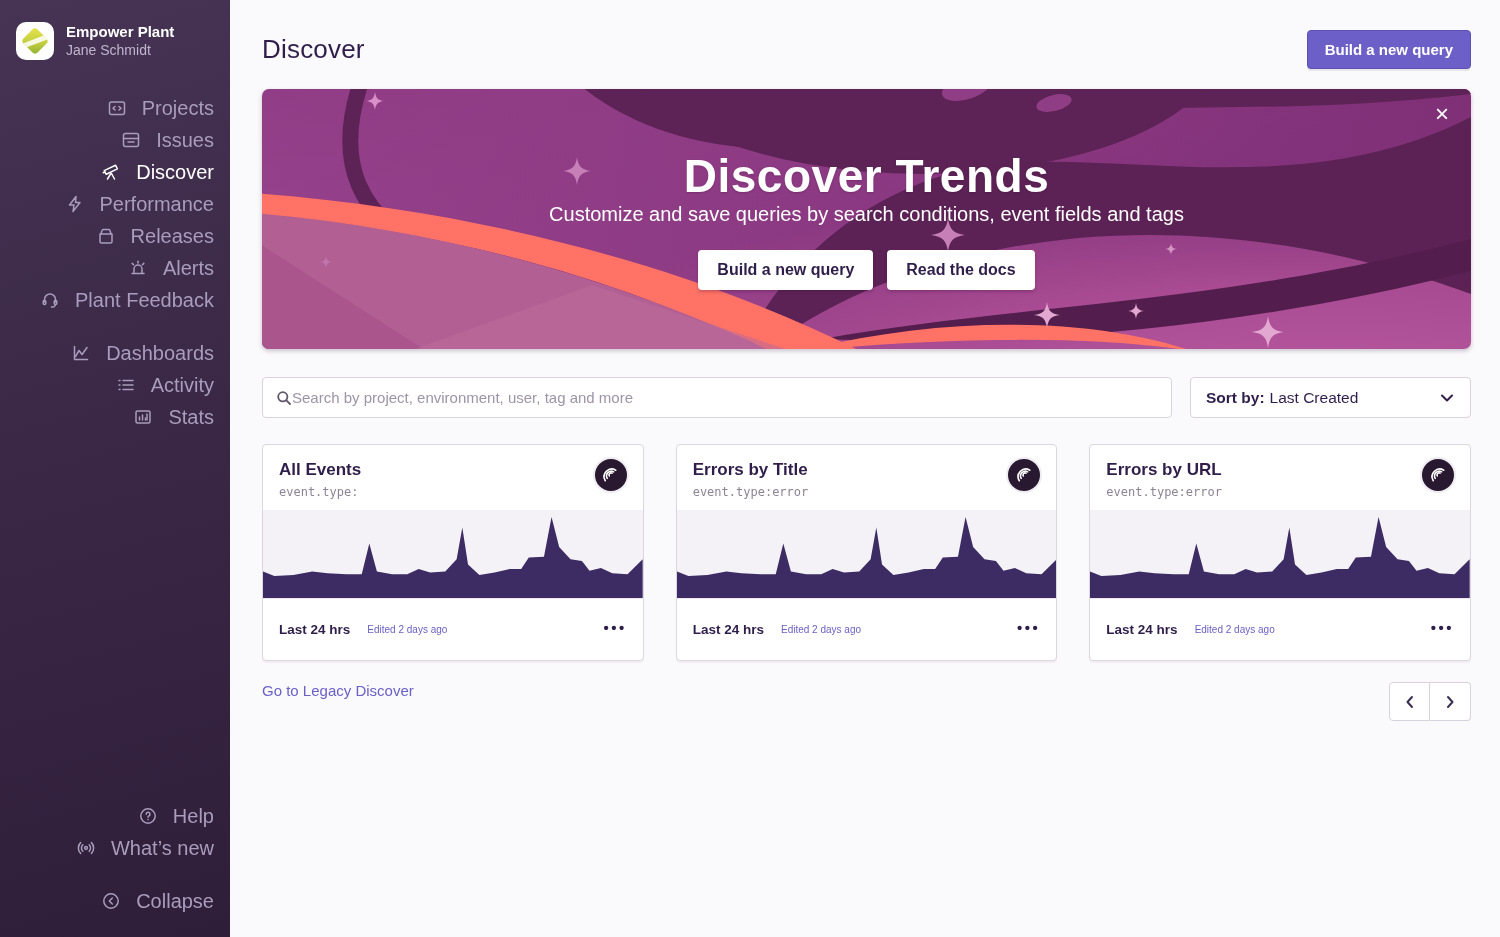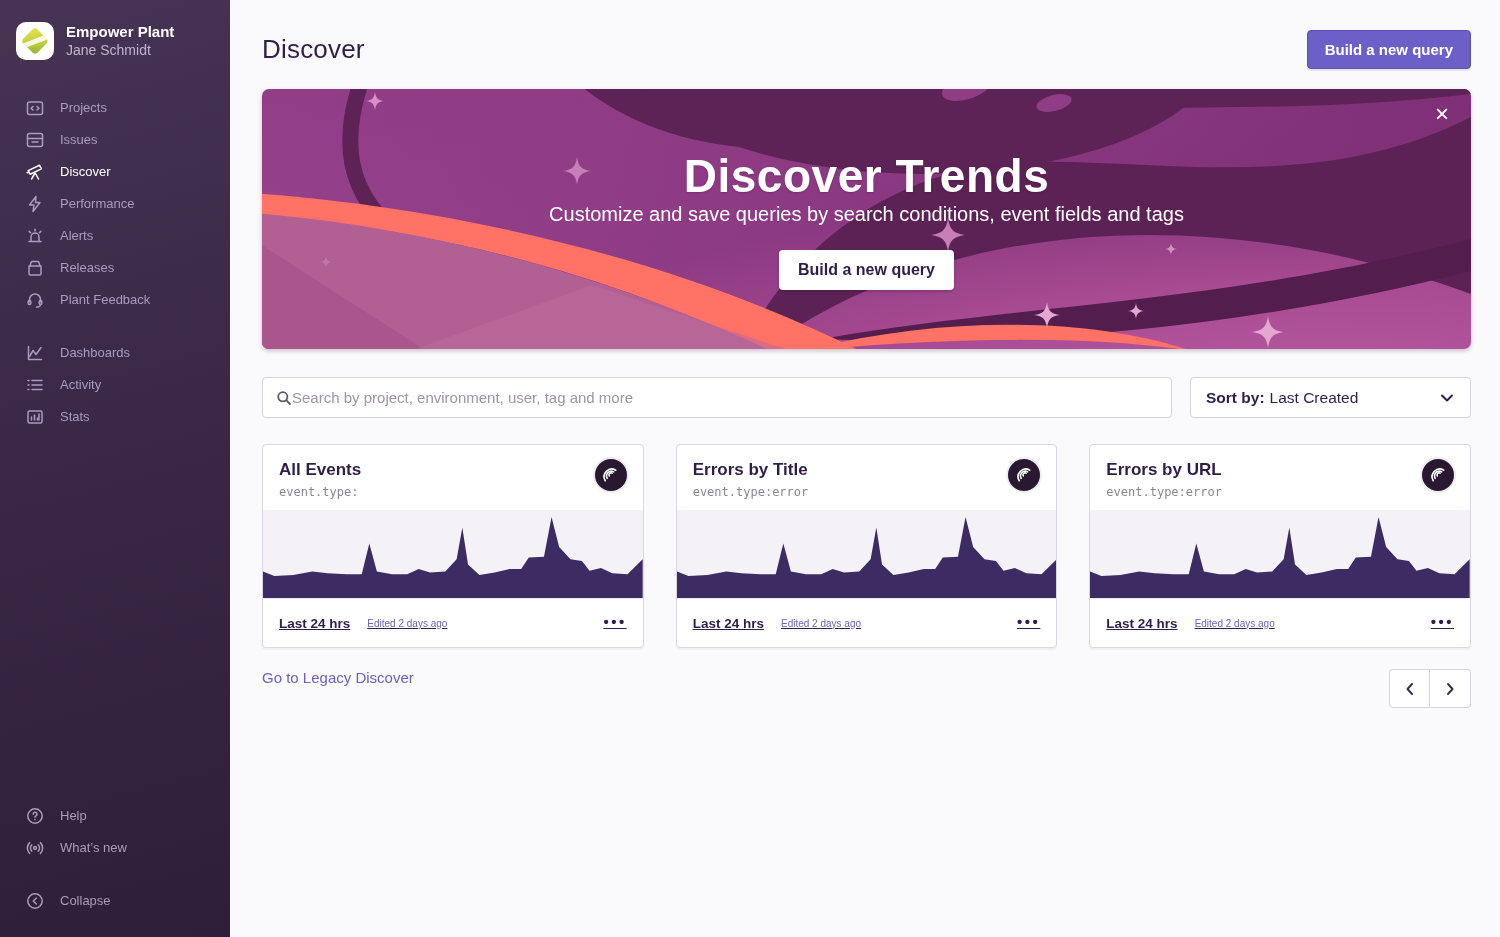--- a/index.html
+++ b/index.html
@@ -15,21 +15,21 @@
   .org { display:flex; align-items:center; gap:12px; padding:8px 16px 6px; cursor:pointer; }
   .org-avatar { width:38px; height:38px; background:#fff; border-radius:10px; display:flex; align-items:center; justify-content:center; }
   .org-diamond { width:20px; height:20px; transform:rotate(45deg); border-radius:4px;
     background:linear-gradient(135deg,#e9e34d 0%,#c3cf3f 55%,#8fae35 100%); position:relative; overflow:hidden; }
   .org-diamond::after { content:""; position:absolute; left:8px; top:-3px; width:5px; height:26px; background:rgba(255,255,255,.85); transform:rotate(24deg); }
   .org-names { line-height:1.25; }
   .org-name { color:#fff; font-weight:bold; font-size:15px; }
   .org-user { color:#c0b4cd; font-size:14px; }
 
   .nav { margin-top:26px; display:flex; flex-direction:column; }
-  .nav-item { display:flex; align-items:center; gap:15px; padding:6px 16px 6px 25px; font-size:13px; cursor:pointer; line-height:20px; }
+  .nav-item { display:flex; align-items:center; gap:15px; padding:6px 16px 6px 25px; font-size:20px; cursor:pointer; line-height:20px;justify-content:flex-end; }
   .nav-item svg { width:20px; height:20px; flex:none; stroke:currentColor; fill:none; stroke-width:1.5; stroke-linecap:round; stroke-linejoin:round; }
   .nav-item.active { color:#ffffff; }
   .nav-gap { height:21px; }
   .nav-bottom { margin-top:auto; }
 
   
   .main { flex:1; display:flex; flex-direction:column; position:relative; }
   .page-head { display:flex; align-items:center; justify-content:space-between; padding:30px 29px 20px 32px; }
   .page-title { font-size:26px; font-weight:400; color:#2f1d4a; letter-spacing:.2px; }
   .btn-primary { background:#6c5fc7; border:1px solid #5b4fb5; color:#fff; font-weight:bold; font-size:15px;
@@ -68,21 +68,21 @@
   .card { flex:1; background:#fff; border:1px solid #dcd6e0; border-radius:4px; overflow:hidden; cursor:pointer;
     box-shadow:0 2px 1px rgba(50,30,70,.05); display:flex; flex-direction:column; }
   .card-head { position:relative; padding:15px 16px 11px; }
   .card-title { font-size:17px; font-weight:600; color:#2f1d4a; }
   .card-query { font-family:"DejaVu Sans Mono", monospace; font-size:12px; color:#8b8495; margin-top:5px; }
   .card-avatar { position:absolute; top:12px; right:14px; width:36px; height:36px; border-radius:50%;
     background:#291930; border:2px solid #efecf2; display:flex; align-items:center; justify-content:center; }
   .card-avatar svg { width:19px; height:19px; stroke:#fff; fill:none; stroke-width:1.7; stroke-linecap:round; }
   .spark { display:block; width:100%; height:88px; background:#f4f2f7; }
   .spark path { fill:#3d2b63; }
-  .card-foot { display:flex; align-items:center; gap:17px; padding:0 16px; height:49px; border-top:1px solid #eceaf0;text-decoration:underline; }
+  .card-foot { display:flex; align-items:center; gap:17px; padding:0 16px; height:62px; border-top:1px solid #eceaf0; }
   .card-range { font-size:13.5px; font-weight:bold; color:#2f1d4a; }
   .card-edited { font-size:10px; color:#6a61c6; }
   .card-menu { margin-left:auto; background:none; border:none; color:#2f1d4a; font-size:15px; letter-spacing:2.5px; font-weight:bold; cursor:pointer; padding:4px 0 8px; font-family:inherit; }
 
   
   .bottom-row { display:flex; align-items:flex-start; justify-content:space-between; margin:21px 29px 0 32px; }
   .legacy-link { color:#6a61c6; font-size:15px; text-decoration:none; cursor:pointer; }
   .pager { display:flex; }
   .pager button { width:41px; height:39px; background:#fff; border:1px solid #d8d2dd; display:flex; align-items:center; justify-content:center; cursor:pointer; }
   .pager button:first-child { border-radius:4px 0 0 4px; }
@@ -130,34 +130,34 @@
       <span>Discover</span>
     </div>
     <div class="nav-item">
       <svg viewBox="0 0 20 20">
           <path d="M11 2.5 L4.5 11 H9 L8 17.5 L15 8.5 H10.5 Z"></path>
         </svg>
       <span>Performance</span>
     </div>
     <div class="nav-item">
       <svg viewBox="0 0 20 20">
+          <path d="M4 8 H16 V15.5 a1.5 1.5 0 0 1 -1.5 1.5 H5.5 A1.5 1.5 0 0 1 4 15.5 Z"></path>
+          <path d="M5 8 L6 4.5 a1.3 1.3 0 0 1 1.2 -1 H12.8 a1.3 1.3 0 0 1 1.2 1 L15 8"></path>
+        </svg>
+      <span>Releases</span>
+    </div>
+    <div class="nav-item">
+      <svg viewBox="0 0 20 20">
           <path d="M6 15 V11 a4 4 0 0 1 8 0 V15"></path>
           <path d="M4 15.5 H16"></path>
           <path d="M10 3.2 V5"></path>
           <path d="M4.2 5.4 L5.6 6.8"></path>
           <path d="M15.8 5.4 L14.4 6.8"></path>
         </svg>
       <span>Alerts</span>
-    </div>
-    <div class="nav-item">
-      <svg viewBox="0 0 20 20">
-          <path d="M4 8 H16 V15.5 a1.5 1.5 0 0 1 -1.5 1.5 H5.5 A1.5 1.5 0 0 1 4 15.5 Z"></path>
-          <path d="M5 8 L6 4.5 a1.3 1.3 0 0 1 1.2 -1 H12.8 a1.3 1.3 0 0 1 1.2 1 L15 8"></path>
-        </svg>
-      <span>Releases</span>
     </div>
     <div class="nav-item">
       <svg viewBox="0 0 20 20">
           <path d="M4.5 12 V9.5 a5.5 5.5 0 0 1 11 0 V12"></path>
           <rect x="3.2" y="10.5" width="2.6" height="4" rx="1.2"></rect>
           <rect x="14.2" y="10.5" width="2.6" height="4" rx="1.2"></rect>
           <path d="M15.5 14.5 a3 3 0 0 1 -3 2.5 H11.5"></path>
         </svg>
       <span>Plant Feedback</span>
     </div>
@@ -265,20 +265,21 @@
       <use href="#star4" transform="translate(874,222) scale(8)" fill="#e3a8d2"></use>
       <use href="#star4" transform="translate(909,160) scale(6)" fill="#e3a8d2" opacity="0.8"></use>
       <use href="#star4" transform="translate(1006,243) scale(16)" fill="#e3a8d2"></use>
     </svg>
     <button class="banner-close">×</button>
     <div class="banner-content">
       <div class="banner-title">Discover Trends</div>
       <div class="banner-sub">Customize and save queries by search conditions, event fields and tags</div>
       <div class="banner-actions">
         <button class="btn-banner">Build a new query</button>
+        <button class="btn-banner">Read the docs</button>
       </div>
     </div>
   </div>
 
   <div class="toolbar">
     <div class="search-box">
       <svg viewBox="0 0 16 16">
           <circle cx="6.8" cy="6.8" r="4.6"></circle>
           <path d="M10.4 10.4 L14 14"></path>
         </svg>

